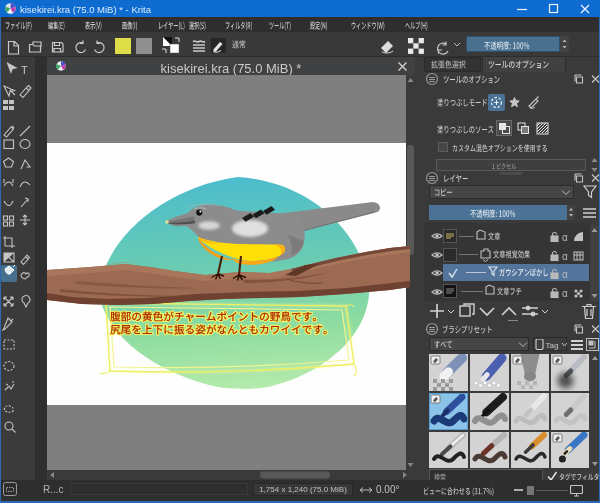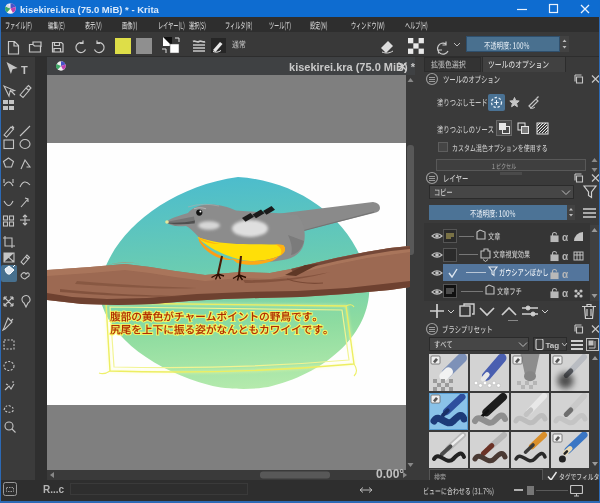--- a/index.html
+++ b/index.html
@@ -1,16 +1,16 @@
 <!DOCTYPE html>
 <html><head><meta charset="utf-8"><style>
 html,body{margin:0;padding:0;background:#222;}
 *{box-sizing:border-box;}
 #win{position:relative;width:600px;height:503px;background:#b91c1c;overflow:hidden;
- font-family:"Liberation Sans",sans-serif;font-weight:bold;}
+ font-family:"Liberation Sans",sans-serif;}
 .abs{position:absolute;}
 </style></head><body>
 <div id="win">
     <div class="abs" style="left:0;top:0;width:600px;height:17px;background:#0e6cd0"></div>
     <svg class="abs" style="left:5px;top:3px" width="11" height="11">
       <circle cx="5.5" cy="5.5" r="5.2" fill="#f5f5f5"></circle>
 <path d="M5.5 5.5 L5.5 .3 A5.2 5.2 0 0 1 10.4 4 Z" fill="#4a52c8"></path>
 <path d="M5.5 5.5 L10.4 4 A5.2 5.2 0 0 1 8 10 Z" fill="#c040b0"></path>
 <path d="M5.5 5.5 L2 9.5 A5.2 5.2 0 0 1 .6 3.4 Z" fill="#40a868"></path>
 <path d="M5.5 5.5 L.6 3.4 A5.2 5.2 0 0 1 3.2 .6 Z" fill="#d8d8e8"></path>
@@ -175,21 +175,21 @@
 </g>
     </svg>
     <div class="abs" style="left:35px;top:57px;width:12px;height:423px;background:#2f2f2f"></div>
     <div class="abs" style="left:47px;top:57px;width:368px;height:18px;background:#3f4143"></div>
     <svg class="abs" style="left:56px;top:61px" width="10" height="10">
       <circle cx="5" cy="5" r="4.7" fill="#f0f0f0"></circle>
 <path d="M5 5 L5 .3 A4.7 4.7 0 0 1 9.4 3.5 Z" fill="#4a52c8"></path>
       <path d="M5 5 L9.4 3.5 A4.7 4.7 0 0 1 7.2 9 Z" fill="#c040b0"></path>
 <path d="M5 5 L1.8 8.6 A4.7 4.7 0 0 1 .5 3 Z" fill="#40a868"></path>
     </svg>
-    <div class="abs" style="left:47px;top:61px;width:368px;text-align:right;font-size:11px;color:#c9c9c9">kisekirei.kra (75.0 MiB) *</div>
+    <div class="abs" style="left:47px;top:61px;width:368px;text-align:center;font-size:13px;color:#c9c9c9">kisekirei.kra (75.0 MiB) *</div>
     <svg class="abs" style="left:397px;top:61px" width="11" height="11">
       <path d="M1.5 1.5 l8 8 M9.5 1.5 l-8 8" stroke="#cfcfcf" stroke-width="1.4"></path>
     </svg>
     <div class="abs" style="left:47px;top:75px;width:359px;height:395px;background:#7f7f7f"></div>
     <div class="abs" style="left:47px;top:143px;width:363px;height:262px;background:#fefefe"></div>
     <svg class="abs" style="left:47px;top:470px" width="368" height="10">
       <rect width="368" height="10" fill="#3a3a3a"></rect>
 <rect x="213" y="1.5" width="70" height="7" rx="3" fill="#585858"></rect>
 <path d="M3 5 l4-3 v6 z" fill="#888"></path>
       <path d="M356 2 v6 l4-3 z" fill="#888"></path>
@@ -658,24 +658,25 @@
     <svg style="position:absolute;left:559px;top:472.0px" width="43" height="12">
       <path transform="translate(0 8.0) scale(.1)" fill="#d0d0d0" d="M24 -37Q27 -35 30 -32Q33 -29 36 -26Q39 -23 42 -20Q45 -18 47 -15L43 -8Q41 -11 38 -14Q35 -17 32 -20Q29 -23 26 -26Q23 -29 20 -31ZM51 -51Q50 -50 50 -49Q50 -47 49 -46Q48 -42 47 -38Q46 -33 44 -28Q41 -24 39 -19Q35 -12 29 -6Q23 0 15 4L10 -2Q16 -4 20 -8Q24 -11 28 -15Q31 -19 34 -24Q36 -27 38 -31Q40 -35 41 -40Q42 -44 43 -47H22L24 -54H42Q43 -54 44 -55Q45 -55 46 -55ZM32 -63Q31 -61 30 -59Q29 -57 29 -56Q27 -51 24 -46Q21 -41 17 -36Q14 -30 9 -26L4 -31Q9 -36 13 -41Q17 -46 19 -50Q22 -55 23 -59Q23 -60 24 -62Q25 -64 25 -66Z M102 -65Q103 -63 104 -61Q104 -59 105 -57Q106 -55 107 -54L103 -51Q102 -54 101 -57Q99 -60 98 -63ZM109 -68Q109 -67 110 -65Q111 -63 112 -61Q113 -59 113 -57L110 -55Q109 -57 107 -61Q106 -64 105 -66ZM106 -48Q106 -47 106 -46Q105 -44 105 -43Q104 -39 103 -35Q101 -30 99 -25Q97 -20 95 -16Q91 -9 85 -4Q80 2 72 6L66 0Q72 -3 76 -6Q80 -9 84 -13Q87 -16 89 -20Q92 -24 93 -28Q95 -32 96 -36Q98 -41 98 -44H78L80 -51Q81 -51 82 -51Q84 -51 87 -51Q89 -51 91 -51Q93 -51 95 -51Q97 -51 97 -51Q99 -51 100 -51Q101 -52 102 -52ZM87 -60Q87 -59 86 -56Q85 -54 84 -53Q83 -49 80 -44Q77 -38 74 -34Q70 -29 66 -24L60 -30Q64 -33 67 -36Q70 -40 72 -43Q74 -47 76 -50Q78 -54 79 -56Q79 -57 80 -60Q80 -62 81 -63Z M119 -54Q121 -54 123 -54Q124 -54 125 -54Q126 -54 129 -55Q132 -55 135 -55Q138 -56 142 -56Q146 -57 150 -57Q153 -58 156 -58Q159 -58 161 -58Q164 -59 166 -59L166 -51Q164 -51 162 -50Q160 -50 158 -50Q156 -50 155 -49Q152 -48 149 -46Q147 -43 145 -40Q144 -36 143 -33Q142 -29 142 -25Q142 -21 143 -18Q144 -14 146 -12Q148 -10 150 -8Q153 -7 156 -6Q158 -5 161 -5L159 3Q156 3 152 2Q149 1 146 -1Q143 -4 141 -7Q139 -10 137 -14Q136 -18 136 -24Q136 -30 137 -35Q139 -40 141 -44Q143 -47 146 -50Q144 -49 142 -49Q139 -49 136 -48Q133 -48 130 -47Q127 -47 125 -46Q122 -45 120 -45ZM158 -42Q158 -40 159 -38Q160 -36 161 -34Q162 -32 162 -31L159 -28Q158 -31 157 -34Q155 -37 154 -39ZM164 -45Q165 -44 166 -42Q166 -40 167 -38Q168 -36 169 -34L165 -32Q164 -35 163 -38Q162 -40 160 -43Z M223 -53Q223 -52 223 -51Q222 -50 222 -49Q222 -45 221 -42Q220 -38 219 -34Q218 -30 217 -26Q215 -22 213 -19Q211 -14 207 -10Q204 -6 200 -3Q196 0 191 3L186 -5Q191 -7 195 -10Q200 -13 203 -16Q206 -20 208 -24Q210 -28 212 -32Q213 -36 214 -41Q215 -45 215 -49Q214 -49 212 -49Q210 -49 207 -49Q204 -49 201 -49Q198 -49 195 -49Q192 -49 190 -49Q188 -49 187 -49Q185 -49 184 -49Q182 -48 181 -48V-57Q182 -57 183 -57Q184 -57 185 -57Q186 -57 187 -57Q188 -57 190 -57Q191 -57 194 -57Q196 -57 199 -57Q201 -57 204 -57Q207 -57 209 -57Q211 -57 213 -57Q214 -57 215 -57Q216 -57 217 -57Q218 -57 219 -57Z M237 -22Q241 -23 245 -25Q249 -27 252 -29Q255 -31 258 -33Q261 -36 263 -39Q266 -42 268 -44Q270 -47 272 -50L276 -44Q275 -41 272 -38Q269 -35 266 -32Q263 -29 260 -27Q258 -25 256 -23Q254 -22 251 -20Q248 -18 245 -17Q242 -15 240 -14ZM257 -29 263 -30V-1Q263 0 263 2Q263 3 263 5Q263 6 264 7H257Q257 6 257 5Q257 3 257 2Q257 0 257 -1Z M318 -2Q318 -3 318 -4Q318 -5 318 -7Q318 -8 318 -10Q318 -13 318 -17Q318 -21 318 -25Q318 -30 318 -34Q318 -39 318 -43Q318 -47 318 -50Q318 -53 318 -54Q318 -57 318 -58Q318 -60 318 -61H324Q324 -60 324 -58Q324 -57 324 -54Q324 -53 324 -50Q324 -47 324 -44Q324 -40 324 -35Q324 -31 324 -27Q324 -23 324 -19Q324 -16 324 -13Q324 -11 324 -10Q327 -11 329 -14Q332 -17 335 -20Q338 -24 340 -28L343 -21Q341 -17 338 -13Q334 -9 331 -5Q327 -2 324 1Q323 1 322 2Q322 2 321 3ZM291 -2Q295 -6 297 -11Q300 -16 301 -22Q302 -25 302 -29Q302 -33 303 -37Q303 -42 303 -46Q303 -50 303 -54Q303 -56 303 -57Q303 -59 302 -60H309Q309 -60 309 -59Q309 -58 309 -57Q309 -55 309 -54Q309 -51 309 -46Q309 -41 308 -36Q308 -32 308 -27Q308 -23 307 -20Q306 -13 303 -7Q300 -2 297 3Z M370 -37Q373 -35 376 -32Q379 -29 382 -26Q385 -23 388 -20Q391 -18 393 -15L388 -8Q386 -11 384 -14Q381 -17 378 -20Q375 -23 372 -26Q368 -29 366 -31ZM397 -51Q396 -50 396 -49Q395 -47 395 -46Q394 -42 393 -38Q391 -33 389 -28Q387 -24 385 -19Q381 -12 375 -6Q369 0 361 4L356 -2Q361 -4 366 -8Q370 -11 373 -15Q377 -19 379 -24Q381 -27 383 -31Q385 -35 386 -40Q388 -44 388 -47H368L370 -54H388Q389 -54 390 -55Q391 -55 392 -55ZM377 -63Q376 -61 376 -59Q375 -57 374 -56Q372 -51 370 -46Q367 -41 363 -36Q359 -30 355 -26L350 -31Q355 -36 359 -41Q362 -46 365 -50Q367 -55 369 -59Q369 -60 370 -62Q370 -64 371 -66Z"></path>
     </svg>
     <div class="abs" style="left:0;top:480px;width:600px;height:21px;background:#2e2e2e"></div>
     <svg class="abs" style="left:3px;top:482px" width="14" height="14">
       <rect x=".5" y=".5" width="13" height="13" rx="2" fill="none" stroke="#9a9a9a"></rect>
       <rect x="3.5" y="5.5" width="7" height="4" fill="none" stroke="#9a9a9a" stroke-dasharray="1.5 1"></rect>
     </svg>
     <div class="abs" style="left:43px;top:484px;font-size:10px;color:#b4b4b4">R...c</div>
     <div class="abs" style="left:70px;top:483px;width:178px;height:12px;border:1px solid #3a3a3a"></div>
+    <div class="abs" style="left:253px;top:483px;width:100px;height:13px;background:#383838;border:1px solid #272727;color:#c0c0c0;font-size:8px;text-align:center;line-height:12px">1,754 x 1,240 (75.0 MiB)</div>
     <svg class="abs" style="left:359px;top:486px" width="14" height="8">
       <path d="M1 4 h12 M1 4 l3-2.5 M1 4 l3 2.5 M13 4 l-3-2.5 M13 4 l-3 2.5" stroke="#b8b8b8" fill="none"></path>
     </svg>
-    <div class="abs" style="left:376px;top:467px;font-size:12px;color:#c0c0c0">0.00°</div>
+    <div class="abs" style="left:376px;top:484px;font-size:10px;color:#c0c0c0">0.00°</div>
     <svg style="position:absolute;left:423px;top:485.7px" width="74" height="13">
       <path transform="translate(0 8.3) scale(.1)" fill="#c6c6c6" d="M44 -66Q45 -65 45 -62Q46 -60 47 -58Q48 -56 49 -55L45 -52Q44 -55 42 -58Q41 -61 40 -64ZM51 -70Q51 -68 52 -66Q53 -64 54 -62Q55 -60 55 -58L52 -56Q51 -59 49 -62Q48 -65 47 -67ZM17 -63Q17 -61 17 -59Q17 -57 17 -55Q17 -54 17 -51Q17 -48 17 -43Q17 -39 17 -34Q17 -30 17 -25Q17 -21 17 -17Q17 -14 17 -12Q17 -9 18 -8Q19 -7 21 -7Q22 -6 24 -6Q26 -6 29 -6Q31 -6 34 -6Q37 -6 39 -7Q42 -7 45 -8Q47 -8 49 -9V1Q46 1 43 2Q39 2 35 2Q32 3 28 3Q25 3 23 2Q20 2 18 2Q15 1 13 -2Q11 -5 11 -10Q11 -12 11 -16Q11 -20 11 -24Q11 -29 11 -34Q11 -39 11 -43Q11 -48 11 -51Q11 -54 11 -55Q11 -56 11 -58Q11 -59 11 -60Q11 -62 10 -63ZM14 -37Q17 -38 20 -39Q24 -40 27 -42Q30 -43 33 -45Q36 -46 39 -48Q40 -48 42 -49Q43 -50 45 -52L47 -43Q46 -43 44 -42Q42 -41 41 -40Q38 -38 35 -37Q31 -35 28 -34Q24 -32 21 -31Q17 -29 14 -28Z M104 -40Q104 -39 104 -38Q104 -37 104 -37Q104 -35 103 -32Q103 -28 103 -25Q102 -21 102 -17Q101 -13 101 -10Q101 -7 101 -5H94Q94 -7 95 -9Q95 -12 95 -16Q96 -19 96 -23Q97 -26 97 -29Q97 -32 97 -34Q96 -34 94 -34Q92 -34 90 -34Q88 -34 85 -34Q83 -34 81 -34Q80 -34 79 -34Q78 -34 77 -34Q75 -34 74 -34V-42Q75 -42 76 -42Q77 -42 78 -42Q79 -42 79 -42Q80 -42 82 -42Q83 -42 85 -42Q88 -42 90 -42Q92 -42 94 -42Q95 -42 96 -42Q97 -42 97 -42Q98 -42 99 -42Q100 -42 100 -43ZM68 -8Q70 -8 71 -8Q72 -8 74 -8Q75 -8 77 -8Q80 -8 83 -8Q86 -8 90 -8Q94 -8 97 -8Q100 -8 103 -8Q105 -8 106 -8Q107 -8 108 -8Q110 -8 111 -8V0Q111 0 110 0Q109 0 108 0Q107 0 106 0Q105 0 103 0Q100 0 97 0Q94 0 90 0Q86 0 83 0Q79 0 77 0Q75 0 74 0Q72 0 71 0Q70 0 68 0Z M125 -37Q126 -37 128 -37Q129 -37 131 -37Q133 -37 134 -37Q135 -37 138 -37Q140 -37 142 -37Q145 -37 148 -37Q151 -37 154 -37Q157 -37 159 -37Q162 -37 164 -37Q166 -37 167 -37Q169 -37 171 -37Q172 -37 173 -37V-27Q172 -27 171 -27Q169 -27 167 -27Q166 -27 164 -27Q162 -27 159 -27Q157 -27 154 -27Q151 -27 148 -27Q145 -27 142 -27Q140 -27 138 -27Q135 -27 134 -27Q132 -27 129 -27Q127 -27 125 -27Z M206 -57Q209 -56 212 -56Q216 -56 219 -56Q223 -56 226 -56Q229 -57 231 -57V-49Q229 -48 226 -48Q222 -48 219 -48Q215 -48 212 -48Q209 -48 206 -49ZM210 -22Q209 -20 209 -18Q209 -17 209 -15Q209 -14 209 -12Q210 -11 211 -10Q212 -9 214 -9Q216 -8 218 -8Q222 -8 226 -9Q229 -9 233 -10L233 -2Q230 -1 227 0Q223 0 218 0Q211 0 207 -3Q203 -7 203 -13Q203 -15 204 -18Q204 -20 204 -23ZM196 -63Q196 -62 195 -61Q195 -60 195 -59Q195 -57 195 -57Q194 -55 194 -52Q194 -49 193 -45Q193 -42 192 -38Q192 -35 192 -31Q192 -28 192 -25Q192 -23 192 -21Q192 -19 192 -16Q193 -18 193 -20Q194 -22 194 -24Q195 -25 195 -27L198 -24Q197 -21 197 -17Q196 -13 195 -10Q194 -6 194 -4Q194 -3 194 -2Q194 -1 194 -1Q194 0 194 1Q194 2 194 3L188 3Q187 -1 187 -8Q186 -15 186 -24Q186 -28 186 -33Q187 -38 187 -42Q188 -47 188 -51Q188 -54 189 -57Q189 -58 189 -60Q189 -62 189 -64Z M254 -43H284V-36H254ZM253 -3H285V4H253ZM250 -27H288V7H282V-20H256V7H250ZM269 -62Q266 -57 262 -52Q259 -47 254 -42Q249 -37 244 -33Q244 -34 243 -35Q243 -37 242 -38Q241 -39 241 -40Q246 -43 251 -48Q256 -53 259 -59Q263 -65 266 -70H271Q274 -65 277 -61Q280 -56 283 -53Q287 -49 290 -46Q294 -43 298 -41Q296 -39 296 -37Q295 -35 294 -34Q290 -36 287 -39Q283 -43 280 -47Q276 -50 274 -54Q271 -58 269 -62Z M330 -7Q334 -8 337 -9Q341 -11 343 -13Q346 -16 347 -20Q349 -24 349 -29Q349 -31 348 -34Q347 -36 346 -38Q344 -40 342 -41Q340 -43 338 -43Q332 -43 327 -39Q322 -35 318 -28L318 -37Q323 -44 329 -47Q334 -50 339 -50Q343 -50 347 -48Q350 -45 353 -40Q355 -35 355 -29Q355 -22 353 -17Q352 -12 349 -9Q346 -5 342 -3Q338 0 333 1ZM316 -45Q316 -45 314 -45Q313 -44 311 -44Q309 -44 307 -43Q305 -43 304 -43L303 -51Q304 -51 305 -51Q306 -51 308 -51Q309 -51 311 -52Q313 -52 315 -52Q317 -53 319 -53Q320 -54 321 -54L323 -51Q323 -50 322 -48Q322 -47 321 -45Q320 -44 320 -43L317 -29Q316 -27 315 -24Q313 -21 312 -18Q310 -15 308 -12Q307 -8 305 -6L302 -13Q303 -15 304 -18Q306 -20 308 -24Q309 -27 311 -30Q312 -33 314 -35Q315 -38 316 -40L316 -43ZM316 -60Q316 -61 316 -63Q316 -65 316 -66L323 -66Q322 -64 322 -61Q321 -57 321 -53Q321 -48 320 -43Q320 -37 320 -32Q320 -27 320 -23Q320 -19 320 -16Q320 -12 320 -9Q320 -6 320 -2Q320 -1 320 1Q320 2 320 4H314Q314 3 314 1Q314 -1 314 -2Q314 -6 314 -9Q314 -12 314 -16Q314 -19 314 -24Q314 -26 314 -29Q315 -32 315 -36Q315 -40 315 -44Q315 -47 315 -51Q316 -54 316 -57Q316 -59 316 -60Z M403 -64Q403 -64 403 -63Q403 -61 403 -60Q403 -59 403 -58Q403 -55 403 -53Q403 -50 403 -48Q403 -45 403 -43Q403 -40 403 -36Q403 -32 402 -28Q402 -25 402 -23Q402 -20 400 -19Q399 -18 397 -18Q396 -18 394 -18Q393 -18 391 -19Q390 -19 389 -19L389 -26Q390 -26 392 -26Q394 -25 395 -25Q396 -25 396 -26Q397 -26 397 -27Q397 -29 397 -32Q397 -34 397 -37Q397 -40 397 -43Q397 -45 397 -48Q397 -50 397 -53Q397 -55 397 -58Q397 -59 397 -60Q397 -61 397 -62Q397 -64 397 -64ZM380 -62Q380 -60 380 -58Q380 -57 380 -54Q380 -52 380 -48Q379 -44 379 -40Q379 -35 379 -31Q379 -26 379 -23Q379 -19 379 -17Q380 -14 380 -12Q380 -10 381 -9Q382 -7 384 -7Q386 -6 390 -6Q393 -6 396 -6Q399 -7 402 -7Q405 -8 407 -8L407 1Q405 1 402 1Q399 2 396 2Q393 2 390 2Q385 2 381 1Q378 0 376 -2Q375 -4 374 -7Q374 -11 374 -16Q374 -18 374 -21Q374 -24 374 -28Q374 -32 374 -36Q374 -40 374 -44Q374 -48 374 -50Q374 -53 374 -54Q374 -56 374 -58Q373 -60 373 -62ZM361 -43Q362 -43 364 -43Q366 -43 368 -43Q370 -43 373 -44Q377 -44 381 -45Q386 -45 391 -46Q396 -47 400 -47Q405 -48 409 -48Q410 -48 411 -48Q413 -48 414 -49V-40Q413 -41 412 -40Q411 -40 410 -40Q409 -40 409 -40Q406 -40 403 -40Q400 -40 396 -39Q392 -39 388 -38Q384 -38 380 -37Q376 -37 373 -36Q370 -36 368 -35Q367 -35 366 -35Q365 -35 364 -35Q363 -34 362 -34Z M432 -62Q433 -62 434 -62Q436 -62 437 -62Q438 -62 440 -62Q442 -62 444 -62Q447 -62 449 -62Q452 -62 454 -62Q456 -63 457 -63Q458 -63 459 -63Q460 -63 461 -63L464 -57Q463 -57 462 -56Q461 -55 460 -54Q459 -53 457 -51Q455 -49 453 -46Q451 -44 449 -41Q447 -39 446 -37Q447 -38 449 -38Q451 -39 453 -39Q458 -39 462 -36Q466 -33 468 -29Q470 -24 470 -19Q470 -12 468 -7Q465 -2 460 1Q456 4 449 4Q445 4 442 3Q439 1 437 -2Q435 -5 435 -8Q435 -12 437 -14Q438 -17 440 -19Q442 -20 445 -20Q449 -20 452 -18Q455 -16 456 -12Q458 -8 458 -4L452 -3Q452 -8 450 -11Q448 -14 445 -14Q443 -14 442 -13Q441 -11 441 -9Q441 -6 443 -5Q445 -3 448 -3Q453 -3 457 -5Q460 -7 462 -10Q464 -14 464 -19Q464 -23 462 -26Q461 -29 458 -30Q455 -32 451 -32Q447 -32 444 -31Q441 -30 439 -28Q436 -26 434 -22Q431 -19 429 -15L424 -22Q426 -24 428 -26Q430 -29 433 -31Q435 -34 437 -36Q439 -38 440 -40Q441 -41 443 -43Q445 -45 447 -47Q449 -50 450 -52Q452 -54 453 -55Q452 -55 451 -55Q449 -55 447 -55Q445 -55 443 -55Q441 -54 439 -54Q438 -54 437 -54Q436 -54 434 -54Q433 -54 432 -53Z M506 17Q502 7 499 -3Q497 -14 497 -26Q497 -38 499 -49Q502 -59 506 -68L510 -66Q506 -57 504 -47Q502 -36 502 -26Q502 -16 504 -5Q506 5 510 14Z M529 1Q525 1 523 0Q520 -1 518 -3Q516 -5 514 -7L518 -13Q520 -11 522 -9Q525 -7 528 -7Q531 -7 533 -8Q534 -9 536 -11Q537 -14 537 -17Q537 -20 535 -23Q534 -25 531 -27Q529 -28 524 -28V-35Q528 -35 530 -37Q533 -38 534 -40Q535 -43 535 -46Q535 -50 533 -52Q531 -55 528 -55Q526 -55 524 -53Q521 -51 520 -49L516 -55Q519 -58 522 -60Q525 -62 529 -62Q533 -62 536 -60Q539 -59 540 -55Q542 -52 542 -46Q542 -41 540 -38Q538 -34 534 -32V-32Q537 -31 539 -29Q541 -27 542 -24Q544 -21 544 -16Q544 -11 542 -7Q540 -3 536 -1Q533 1 529 1Z M552 0V-8H562V-50H554V-56Q557 -57 559 -58Q561 -60 563 -61H569V-8H577V0Z M590 1Q588 1 587 -1Q585 -3 585 -6Q585 -9 587 -10Q588 -12 590 -12Q592 -12 593 -10Q594 -9 594 -6Q594 -3 593 -1Q592 1 590 1Z M610 0Q611 -8 611 -15Q612 -22 613 -29Q615 -35 617 -41Q619 -47 622 -53H602V-61H630V-55Q626 -49 624 -42Q621 -36 620 -30Q619 -24 618 -16Q618 -9 617 0Z M645 -24Q642 -24 640 -26Q638 -28 636 -33Q635 -37 635 -43Q635 -49 636 -53Q638 -58 640 -60Q642 -62 645 -62Q648 -62 651 -60Q653 -58 654 -53Q656 -49 656 -43Q656 -37 654 -33Q653 -28 651 -26Q648 -24 645 -24ZM645 -29Q648 -29 649 -33Q651 -36 651 -43Q651 -50 649 -53Q648 -57 645 -57Q643 -57 641 -53Q640 -50 640 -43Q640 -36 641 -33Q643 -29 645 -29ZM647 1 671 -62H675L651 1ZM676 1Q673 1 671 -1Q669 -3 667 -8Q666 -12 666 -18Q666 -24 667 -29Q669 -33 671 -35Q673 -38 676 -38Q680 -38 682 -35Q684 -33 685 -29Q687 -24 687 -18Q687 -12 685 -8Q684 -3 682 -1Q680 1 676 1ZM676 -5Q679 -5 680 -8Q682 -11 682 -18Q682 -25 680 -29Q679 -32 676 -32Q674 -32 673 -29Q671 -25 671 -18Q671 -11 673 -8Q674 -5 676 -5Z M696 17 692 14Q695 5 697 -5Q699 -16 699 -26Q699 -36 697 -47Q695 -57 692 -66L696 -68Q700 -59 703 -49Q705 -38 705 -26Q705 -14 703 -3Q700 7 696 17Z"></path>
     </svg>
     <div class="abs" style="left:514px;top:489px;width:9px;height:2px;background:#b0b0b0"></div>
     <div class="abs" style="left:527px;top:486px;width:7px;height:9px;background:#767676"></div>
     <div class="abs" style="left:536px;top:490px;width:32px;height:1px;background:#5a5a5a"></div>
     <svg class="abs" style="left:570px;top:484px" width="13" height="13">
       <rect x=".5" y="1.5" width="12" height="8" rx="1" fill="none" stroke="#c4c4c4" stroke-width="1.2"></rect>
       <path d="M4 12 h5 M6.5 10 v2" stroke="#c4c4c4"></path>
     </svg>

